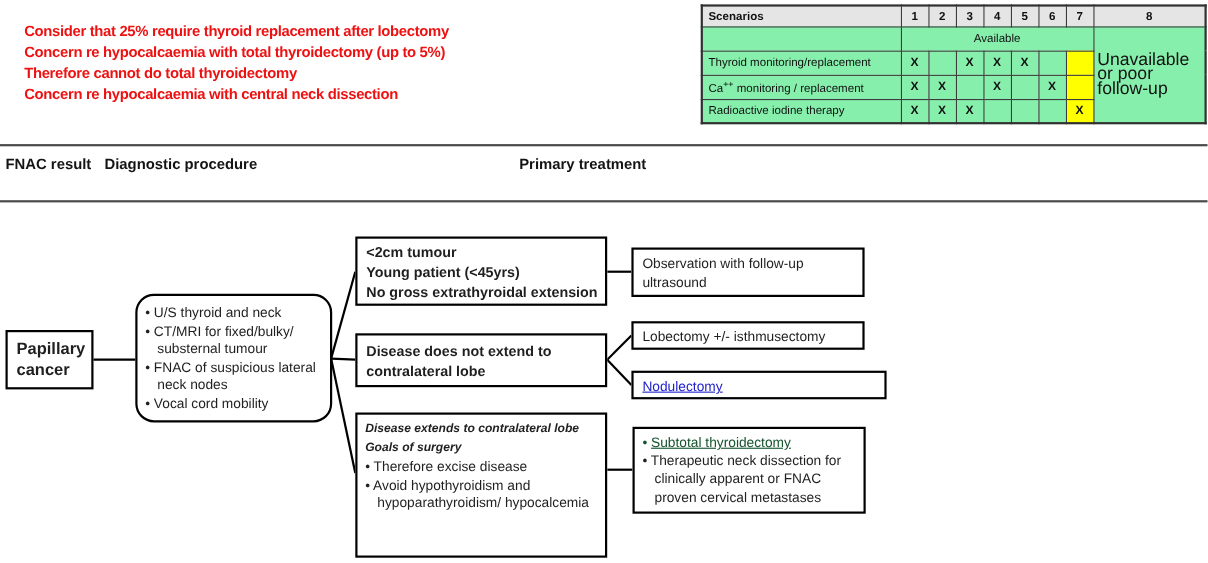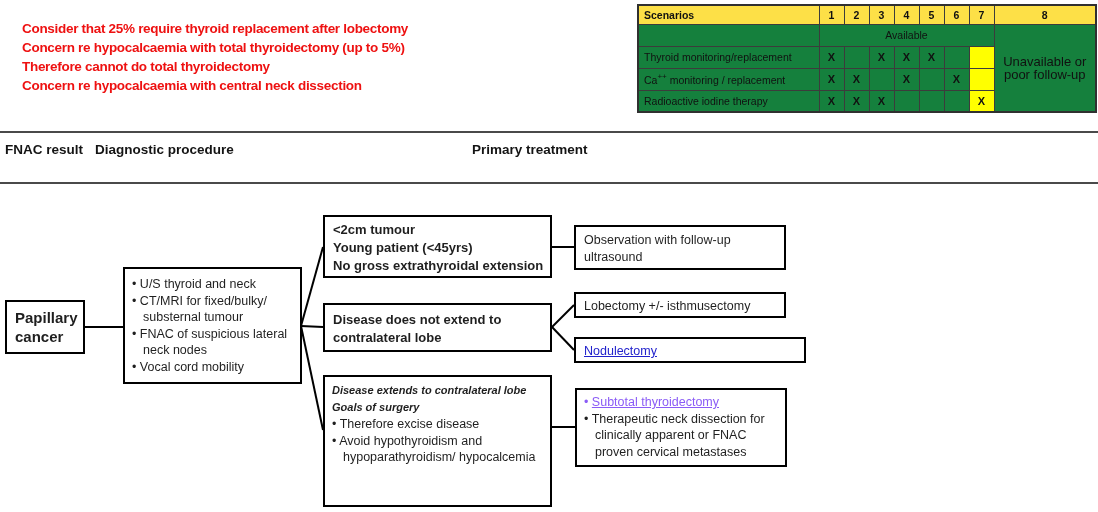--- a/index.html
+++ b/index.html
@@ -10,49 +10,49 @@
   }
 
   
   .notes { position:absolute; left:22px; top:19px; color:#ee1111;
            font-size:13.5px; line-height:19px; font-weight:700; letter-spacing:-0.3px; }
 
   
   .scn { position:absolute; left:637px; top:4px; border-collapse:collapse;
          table-layout:fixed; font-size:10.5px; color:#111;
          border:2px solid #303030; }
-  .scn td { border:1px solid #3c3c3c; background:#15803d; padding:0 3px;
+  .scn td { border:1px solid #3c3c3c; background:#86efac; padding:0 3px;
             height:22px; vertical-align:middle; }
-  .scn tr.hdr td { background:#fde047; font-weight:bold; height:19px; }
+  .scn tr.hdr td { background:#e5e5e5; font-weight:bold; height:19px; }
   .scn td.lbl { padding-left:5px; white-space:nowrap; }
   .scn td.n, .scn td.m { text-align:center; }
   .scn td.m { font-weight:bold; font-size:11px; }
   .scn td.hl { background:#ffff00; }
   .scn td.avail { text-align:center; }
-  .scn td.unavail { text-align:center; line-height:13px; font-size:13px; }
+  .scn td.unavail { text-align:left; line-height:13px; font-size:16px; }
 
   
   .rule { position:absolute; left:0; width:1098px; height:2px; background:#4a4a4a; }
   .colhead { position:absolute; top:140px; font-weight:bold; font-size:13.5px;
              line-height:19px; color:#141414; }
 
   
   .box { position:absolute; background:#fff; border:2px solid #000;
          font-size:12.5px; line-height:16.5px; color:#1f1f1f; }
   .thick { border-width:2.5px; }
   ul.blist { list-style:none; }
   ul.blist li { padding-left:11px; text-indent:-11px; }
   ul.blist li::before { content:"• "; }
   .link { color:#2222cc; text-decoration:underline; cursor:pointer; }
-  li.linkitem { color:#8b5cf6; }
+  li.linkitem { color:#14532d; }
   li.linkitem span { text-decoration:underline; cursor:pointer; }
 
   #box-papillary { left:5px; top:300px; width:80px; height:54px;
                    font-size:15px; line-height:19px; font-weight:bold; padding:6px 0 0 8px; }
-  #box-diagnostic { left:123px; top:267px; width:179px; height:117px; padding:7px 3px 0 7px; }
+  #box-diagnostic { left:123px; top:267px; width:179px; height:117px; padding:7px 3px 0 7px;border-radius:17px; }
   #box-c1 { left:323px; top:215px; width:229px; height:63px; font-size:13px;
             line-height:18px; font-weight:bold; padding:4px 0 0 8px; }
   #box-c2 { left:323px; top:303px; width:229px; height:49px; font-size:13px;
             line-height:18px; font-weight:bold; padding:6px 8px 0 8px; }
   #box-c3 { left:323px; top:375px; width:229px; height:132px; padding:5px 5px 0 7px; }
   #box-c3 .h { font-weight:bold; font-size:11px; line-height:17px;font-style:italic; }
   #box-t1 { left:574px; top:225px; width:212px; height:45px; padding:5px 8px 0 8px; }
   #box-t2 { left:574px; top:292px; width:212px; height:26px; padding:4px 8px 0 8px; white-space:nowrap; }
   #box-t3 { left:574px; top:337px; width:232px; height:26px; padding:4px 8px 0 8px; white-space:nowrap; }
   #box-t4 { left:575px; top:388px; width:212px; height:79px; padding:4px 4px 0 7px; }

